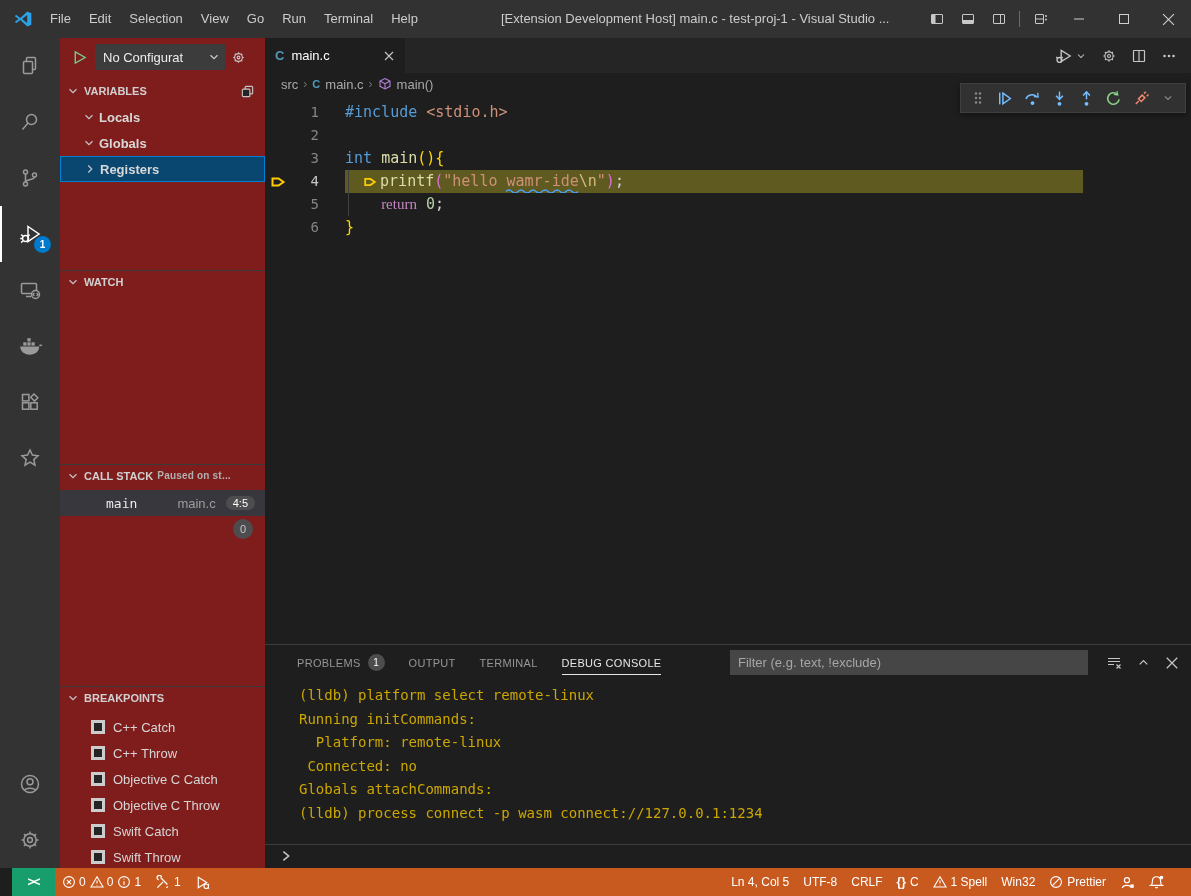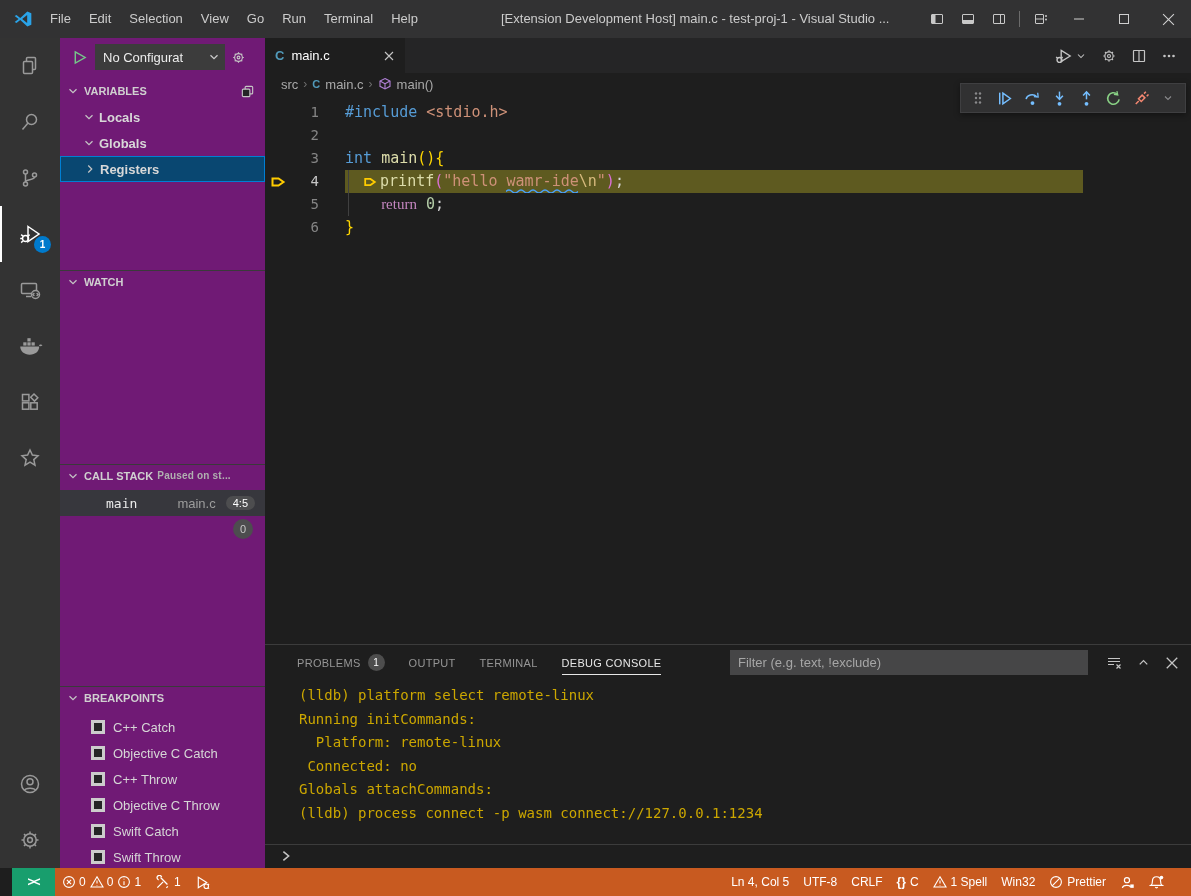--- a/index.html
+++ b/index.html
@@ -22,21 +22,21 @@
 
   
   .activitybar{position:absolute;left:0;top:38px;width:60px;bottom:28px;background:#333333;z-index:20}
   .ab-item{height:56px;display:flex;align-items:center;justify-content:center;color:#9a9a9a;position:relative}
   .ab-item.active{color:#ffffff;border-left:2px solid #ffffff}
   .ab-bottom{position:absolute;bottom:0;left:0;width:100%}
   .ab-badge{position:absolute;right:9px;bottom:9px;width:17px;height:17px;border-radius:50%;
     background:#007acc;color:#fff;font-size:10px;display:flex;align-items:center;justify-content:center;font-weight:bold}
 
   
-  .sidebar{position:absolute;left:60px;top:38px;width:205px;bottom:28px;background:#701a75;z-index:10;overflow:hidden}
+  .sidebar{position:absolute;left:60px;top:38px;width:205px;bottom:28px;background:#7f1d1d;z-index:10;overflow:hidden}
   .sb-toolbar{position:absolute;top:0;left:0;right:0;height:38px;display:flex;align-items:center;padding-left:12px}
   .cfg-box{display:flex;align-items:center;background:#3c3c3c;height:26px;margin-left:8px;
     padding:0 4px 0 8px;width:130px;font-size:13px;color:#ededed}
   .cfg-box .lbl{flex:1;white-space:nowrap;overflow:hidden}
   .sb-gear{margin-left:6px;color:#c5c5c5}
   .section-h{position:absolute;left:0;right:0;height:22px;display:flex;align-items:center;
     font-size:11px;font-weight:bold;color:#d0d0d0;padding-left:6px;border-top:1px solid #3a3a3a;gap:4px}
   .section-h .chev{color:#c5c5c5;display:flex}
   .section-h .desc{font-size:10px;font-weight:600;color:#b0b0b0;letter-spacing:.2px}
   .section-h .h-act{margin-left:auto;margin-right:10px;color:#c5c5c5}
@@ -358,25 +358,25 @@
         </span>
       <span>BREAKPOINTS</span>
     </div>
     <div class="rows" style="top:676px" id="bp-list">
         <div class="bp-row">
           <span class="cb"></span>
           <span>C++ Catch</span>
         </div>
         <div class="bp-row">
           <span class="cb"></span>
-          <span>Objective C Catch</span>
+          <span>C++ Throw</span>
         </div>
         <div class="bp-row">
           <span class="cb"></span>
-          <span>C++ Throw</span>
+          <span>Objective C Catch</span>
         </div>
         <div class="bp-row">
           <span class="cb"></span>
           <span>Objective C Throw</span>
         </div>
         <div class="bp-row">
           <span class="cb"></span>
           <span>Swift Catch</span>
         </div>
         <div class="bp-row">

